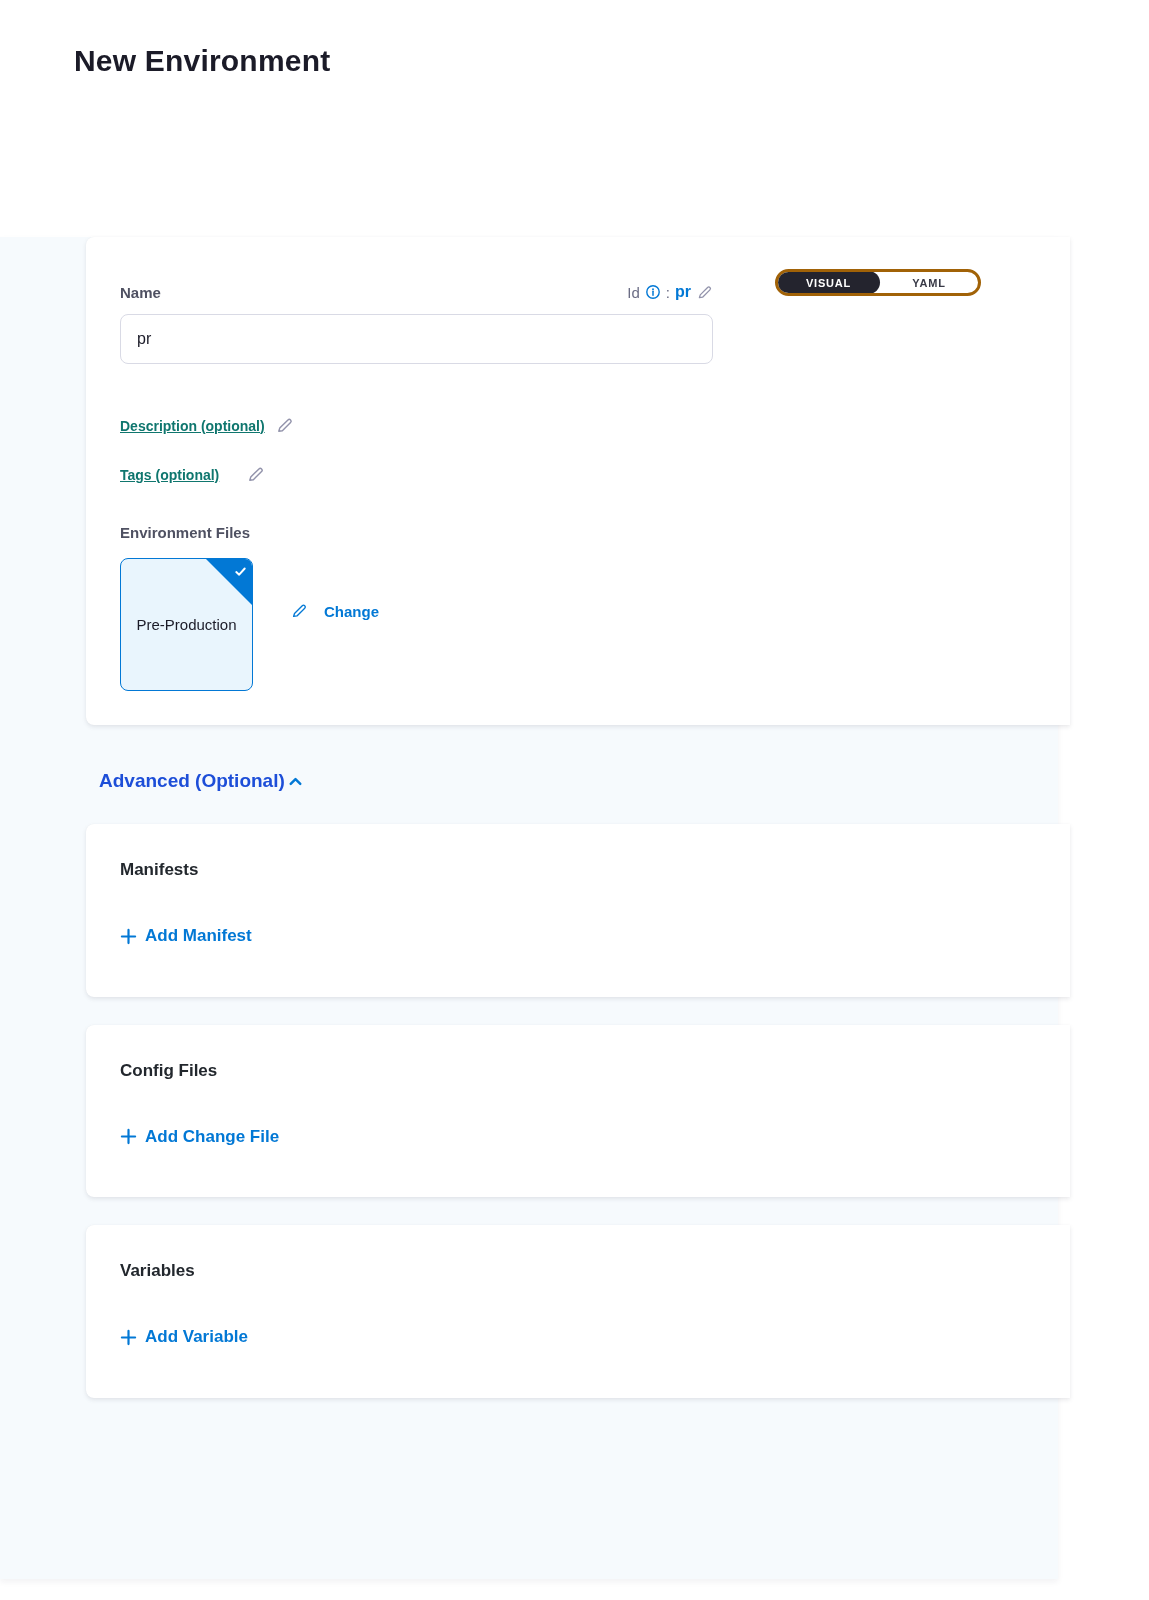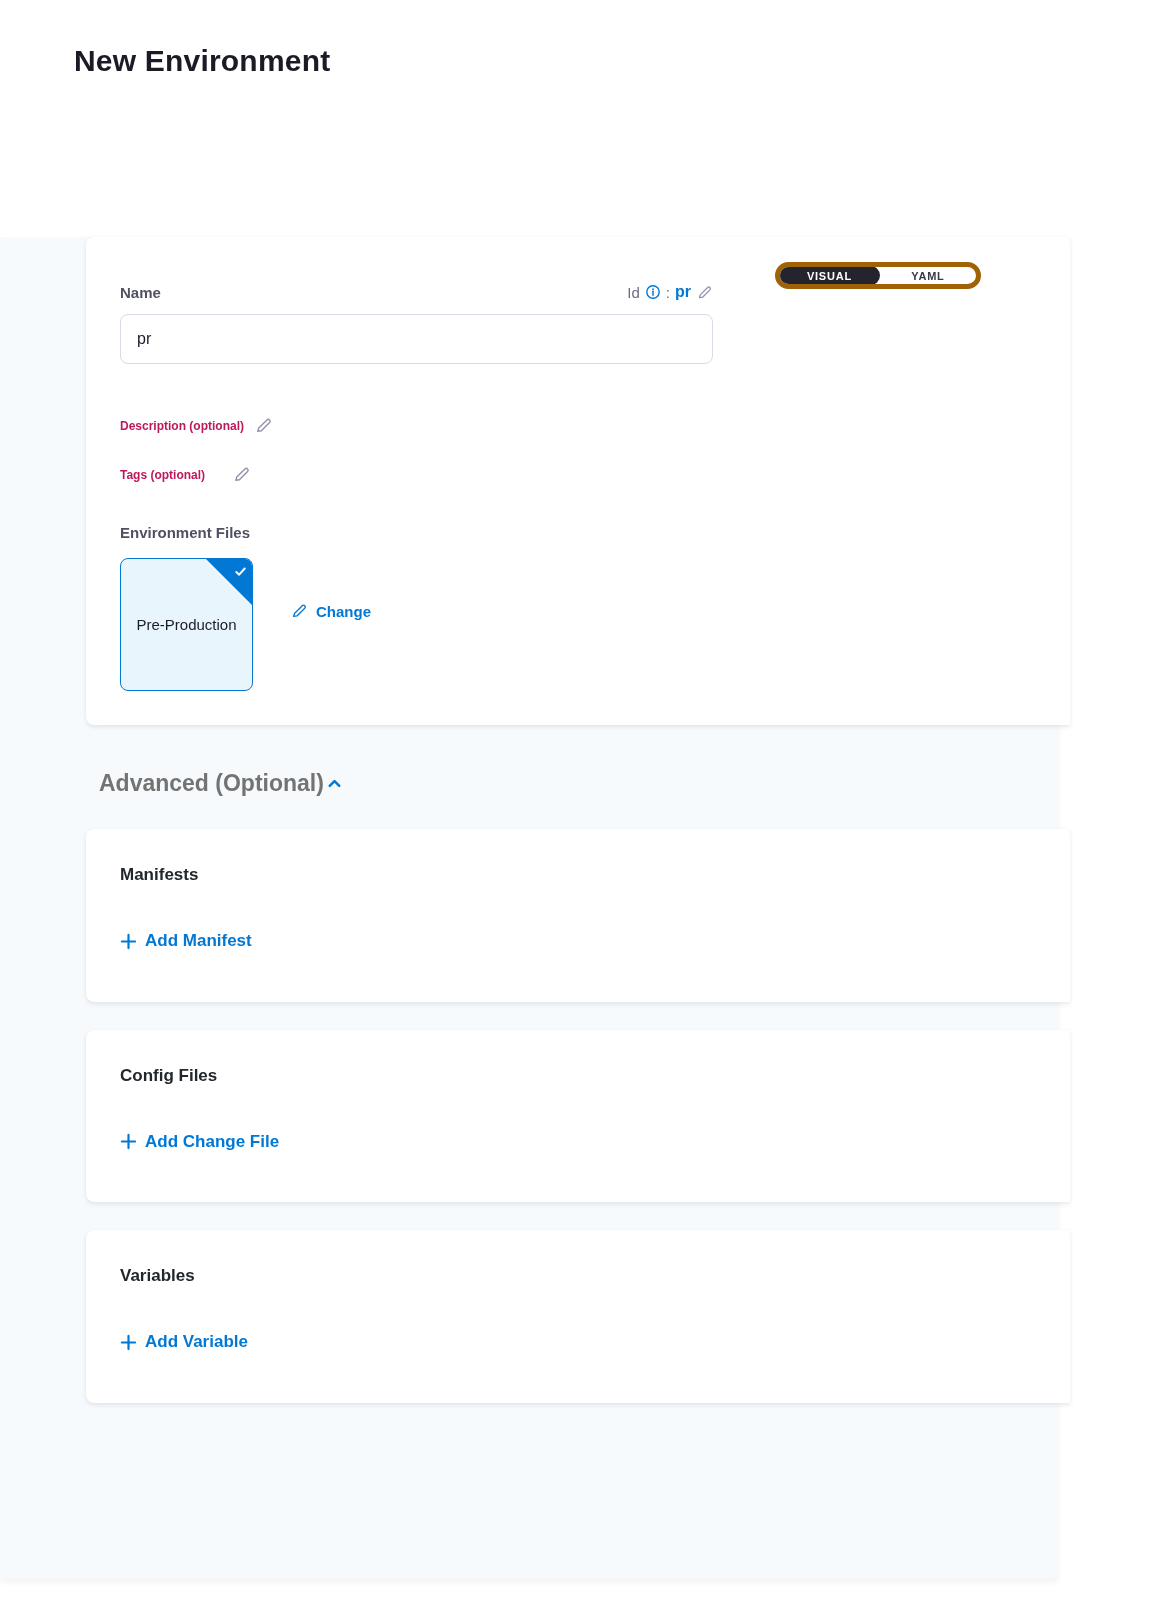--- a/index.html
+++ b/index.html
@@ -21,24 +21,24 @@
   .main {
     position:relative;
     background:#f6fafd;
     min-height:1342px;
     padding-bottom:46px;
     box-shadow:0 3px 6px rgba(40,41,61,.06);
   }
 
   
   .mode-toggle {
-    position:absolute; top:25px; left:775px;
+    position:absolute; top:32px; left:775px;
     width:206px; height:27px;
     background:#ffffff;
-    border:5px solid #a16207;
+    border:3px solid #a16207;
     border-radius:14px;
     display:flex; align-items:stretch;
     overflow:hidden;
   }
   .mode-seg {
     flex:1; display:flex; align-items:center; justify-content:center;
     font-size:11px; font-weight:700; letter-spacing:.8px;
     color:#383946; cursor:pointer; background:transparent;
     border:none; font-family:inherit;
   }
@@ -66,21 +66,21 @@
   .icon-btn { background:none; border:none; padding:0; display:inline-flex; cursor:pointer; }
 
   .text-input {
     margin-top:13px; width:593px; height:50px;
     border:1px solid #d9dae5; border-radius:8px;
     font-size:16px; color:#1b1b28; padding:0 16px;
     font-family:inherit; background:#fff; outline:none; display:block;
   }
 
   .inline-label-row { display:flex; align-items:center; gap:10px; }
-  .strong-label { font-size:12px; font-weight:600; color:#be185d; }
+  .strong-label { font-size:14px; font-weight:600; color:#0f766e;text-decoration:underline; }
   .mt-desc { margin-top:52px; }
   .mt-tags { margin-top:30px;gap:27px; }
   .mt-env  { margin-top:40px; }
 
   .env-row { margin-top:16px; display:flex; align-items:center; }
   .env-tile {
     position:relative; width:133px; height:133px;
     background:#e9f5fd;
     border:1.5px solid #0278d5; border-radius:8px;
     display:flex; align-items:center; justify-content:center;
@@ -88,31 +88,31 @@
     padding:0 14px; overflow:hidden; cursor:pointer;
   }
   .env-corner {
     position:absolute; top:-1px; right:-1px;
     width:0; height:0;
     border-top:48px solid #0278d5;
     border-left:48px solid transparent;
   }
   .env-check { position:absolute; top:5px; right:4px; }
   .change-link {
-    margin-left:37px; display:flex; align-items:center; gap:8px;
+    margin-left:37px; display:flex; align-items:center; gap:16px;
     color:#0278d5; font-size:15px; font-weight:700;
     background:none; border:none; cursor:pointer; font-family:inherit;
     align-self:flex-start; margin-top:44px;
   }
 
   
   .advanced-head {
     margin:45px 0 32px 99px;
     display:inline-flex; align-items:center; gap:2px;
-    font-size:23px; font-weight:700; color:#737373;
+    font-size:19px; font-weight:700; color:#1d4ed8;
     background:none; border:none; cursor:pointer; font-family:inherit;
   }
 
   .section-card { padding:36px 40px 48px 34px; }
   .section-card + .section-card { margin-top:28px; }
   .section-title { font-size:17px; font-weight:700; color:#22272d; }
   .add-link {
     margin-top:46px;
     display:inline-flex; align-items:center; gap:8px;
     color:#0278d5; font-size:17px; font-weight:700;

